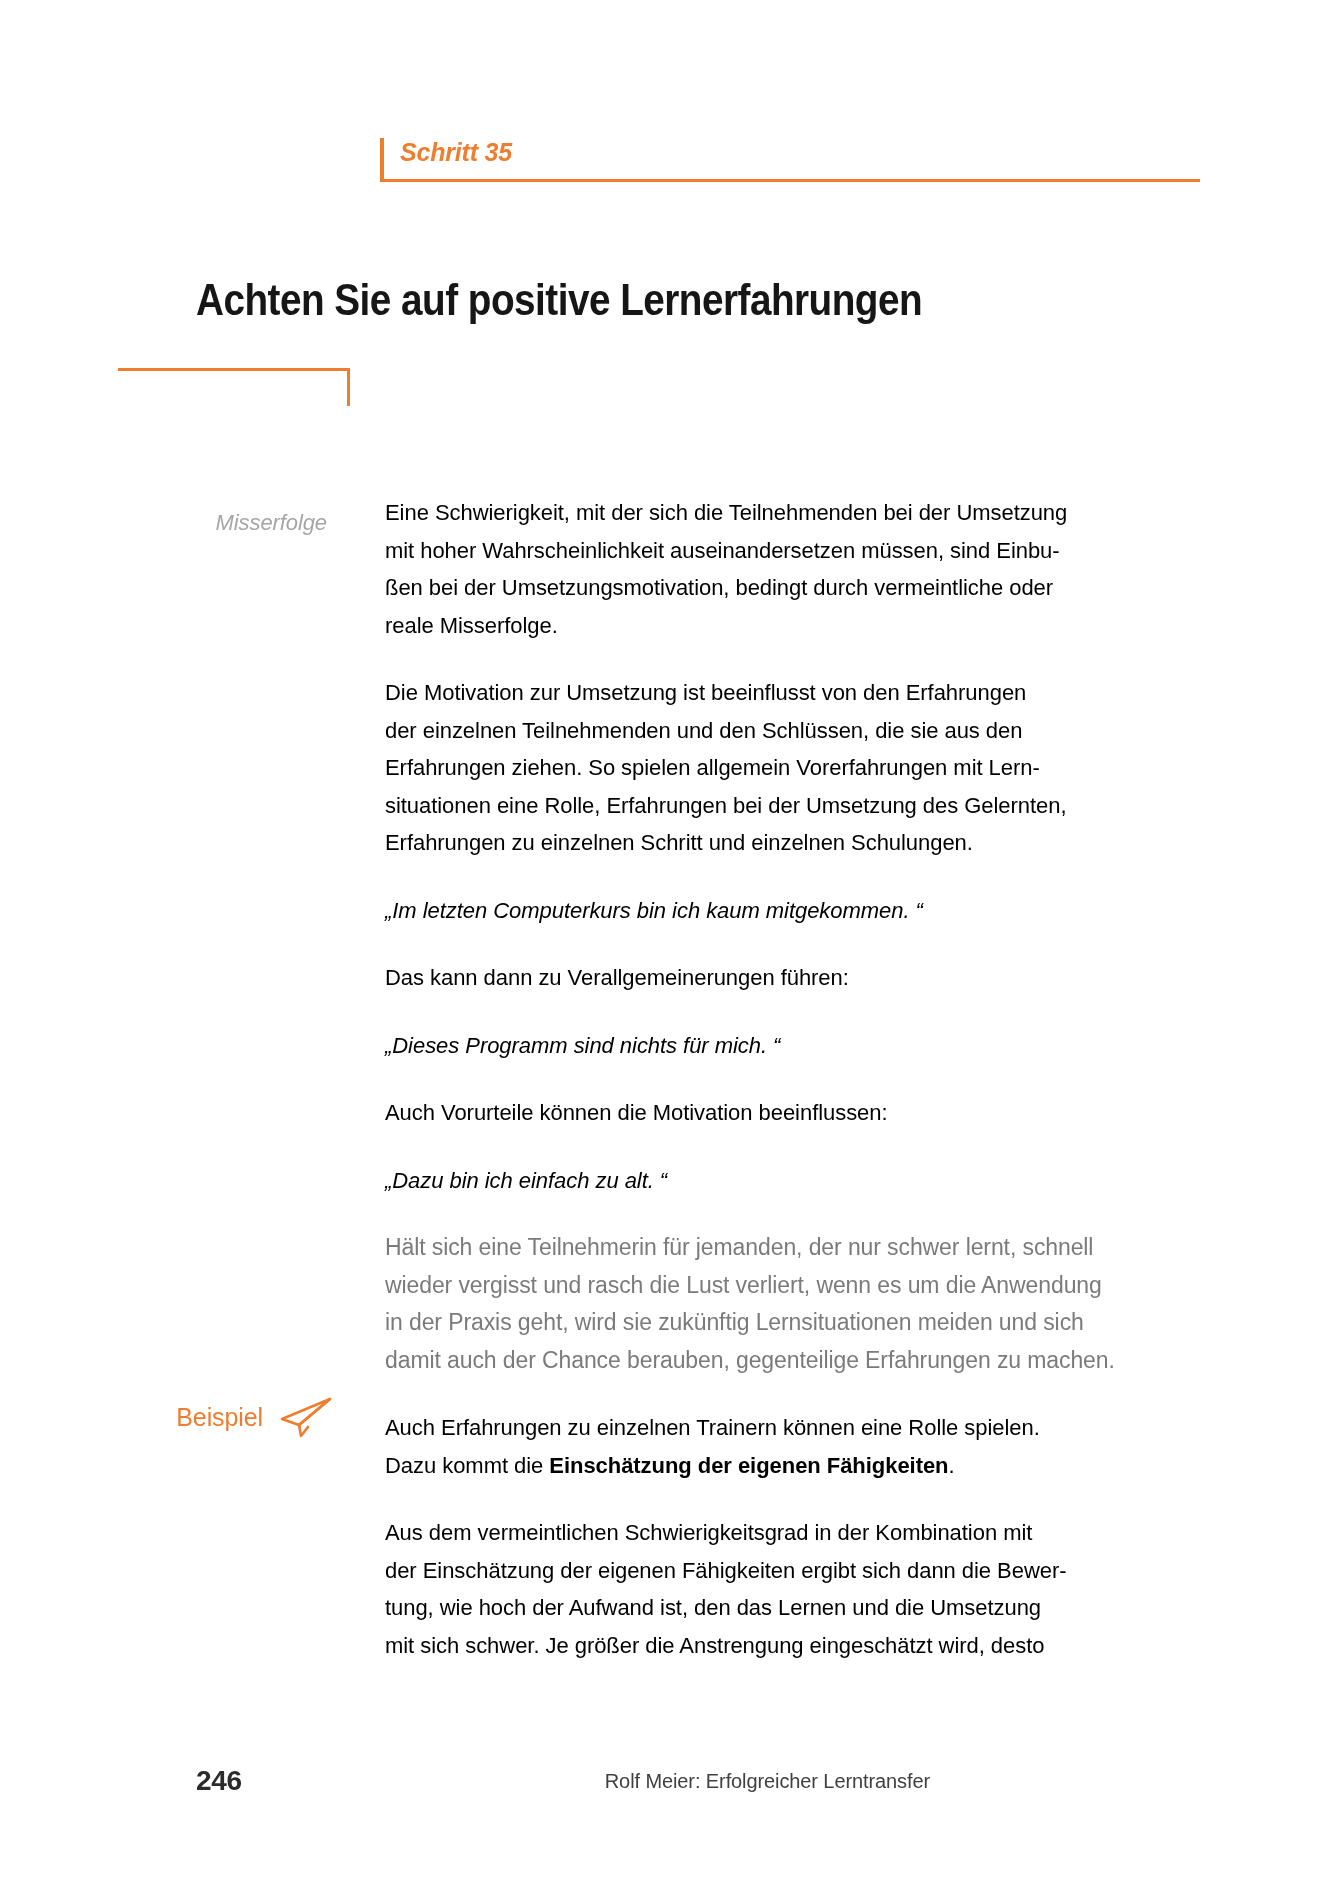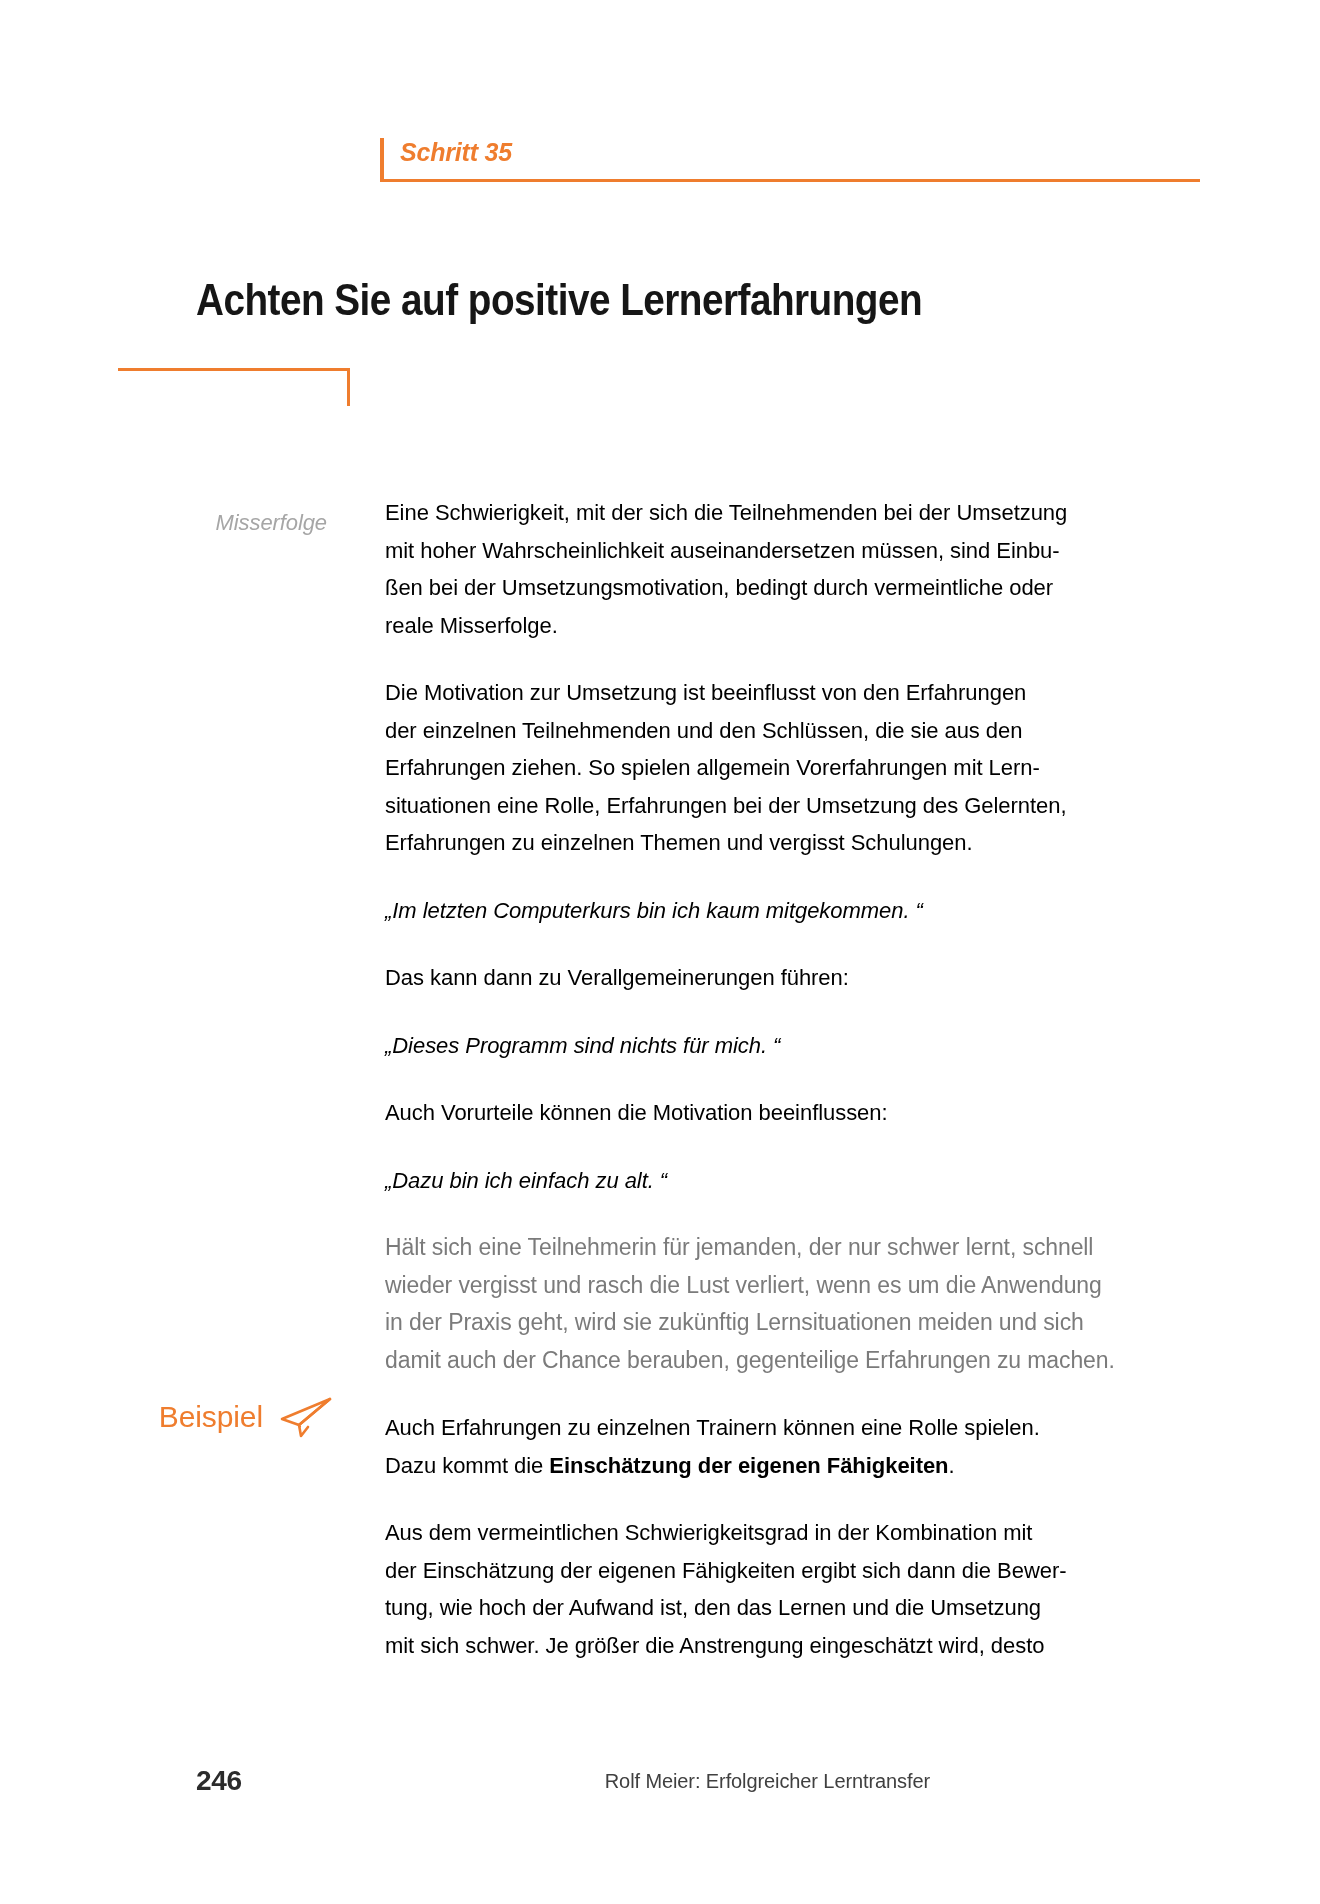--- a/index.html
+++ b/index.html
@@ -157,21 +157,21 @@
     width: 355px;
     padding-right: 22px;
     box-sizing: border-box;
     display: flex;
     align-items: center;
     justify-content: flex-end;
     gap: 14px;
   }
   .beispiel-text {
     font-family: "Liberation Sans", sans-serif;
-    font-size: 30px;
+    font-size: 25px;
     color: #ef7d2e;
     letter-spacing: -0.1px;
     margin-left: 17px;
   }
   .plane-icon {
     display: block;
     width: 56px;
     height: 44px;
   }
 
@@ -235,21 +235,21 @@
       <span class="line">mit hoher Wahrscheinlichkeit auseinandersetzen müssen, sind Einbu-</span>
       <span class="line">ßen bei der Umsetzungsmotivation, bedingt durch vermeintliche oder</span>
       <span class="line">reale Misserfolge.</span>
     </p>
 
     <p class="para">
       <span class="line">Die Motivation zur Umsetzung ist beeinflusst von den Erfahrungen</span>
       <span class="line">der einzelnen Teilnehmenden und den Schlüssen, die sie aus den</span>
       <span class="line">Erfahrungen ziehen. So spielen allgemein Vorerfahrungen mit Lern-</span>
       <span class="line">situationen eine Rolle, Erfahrungen bei der Umsetzung des Gelernten,</span>
-      <span class="line">Erfahrungen zu einzelnen Themen und vergisst Schulungen.</span>
+      <span class="line">Erfahrungen zu einzelnen Schritt und einzelnen Schulungen.</span>
     </p>
 
     <p class="para quote">
       <span class="line">„Im letzten Computerkurs bin ich kaum mitgekommen. “</span>
     </p>
 
     <p class="para">
       <span class="line">Das kann dann zu Verallgemeinerungen führen:</span>
     </p>
 

